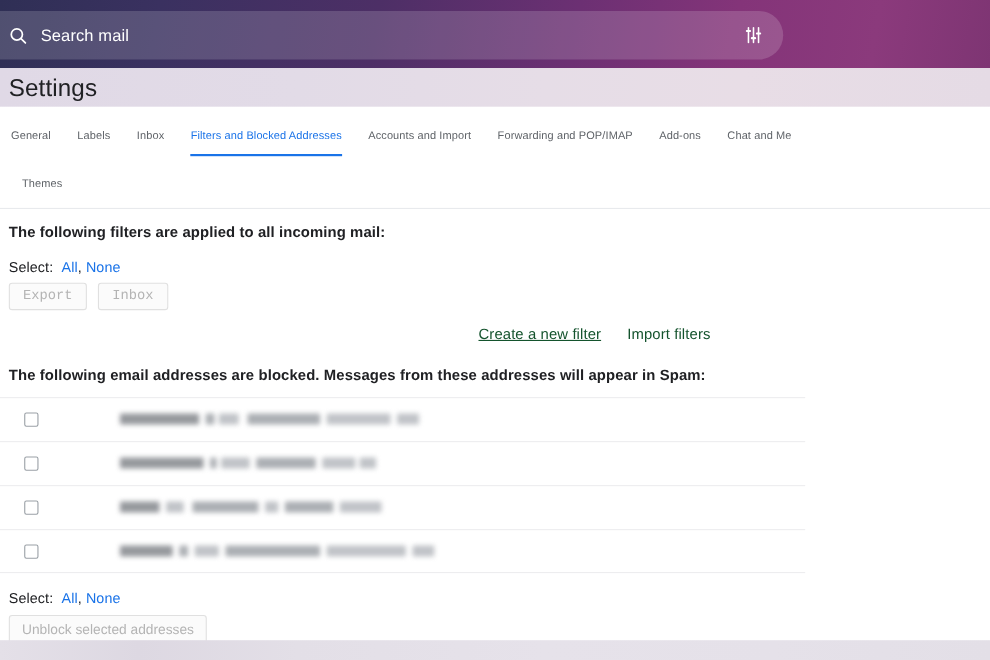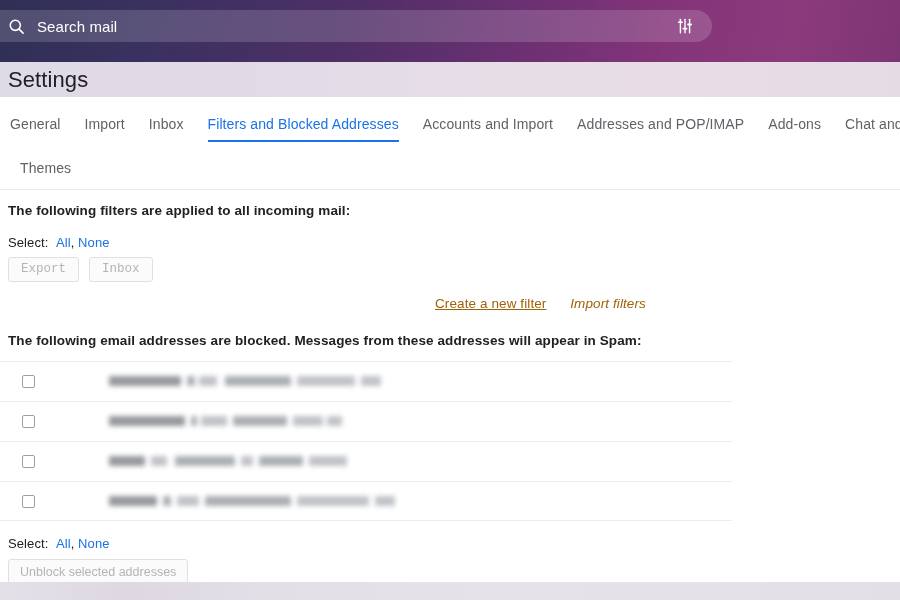--- a/index.html
+++ b/index.html
@@ -31,21 +31,21 @@
         #3a3160 16%,
         #4d2f66 38%,
         #6c3073 58%,
         #843479 74%,
         #8b3a7c 88%,
         #7e3573 100%);
   }
   .search-pill {
     position: absolute;
     left: 0px; top: 10px;
-    width: 712px; height: 32px;
+    width: 712px; height: 44px;
     background: rgba(255,255,255,0.16);
     border-radius: 0 24px 24px 0;
     display: flex;
     align-items: center;
   }
   .search-icon {
     width: 20px; height: 20px;
     margin-left: 6px;
     flex: 0 0 auto;
     display: flex; align-items: center; justify-content: center;
@@ -107,21 +107,21 @@
   }
   .tabrow {
     display: flex;
     align-items: flex-start;
     padding-left: 10px;
     white-space: nowrap;
   }
   .tabrow.row1 { height: 36px; }
   .tabrow.row2 { height: 36px; margin-top: 8px; padding-left: 20px; }
   .tab {
-    font-size: 14px;
+    font-size: 10px;
     color: #5f6368;
     padding: 5px 0 9px 0;
     margin-right: 24px;
     cursor: pointer;
     position: relative;
     line-height: 18px;
     letter-spacing: 0.1px;
   }
   .tab.active {
     color: #1a73e8;
@@ -185,27 +185,27 @@
     line-height: 15px;
   }
 
   .filter-links {
     margin-top: 14px;
     text-align: left;
     padding-left: 427px;
     font-size: 13.5px;
   }
   .filter-links a {
-    color: #a16207;
+    color: #14532d;
     cursor: pointer;
     margin-right: 20px;
     letter-spacing: 0.1px;
   }
   .filter-links a.underlined { text-decoration: underline; }
-  .filter-links a.plain { text-decoration: none; font-style: italic; }
+  .filter-links a.plain { text-decoration: none; }
 
   .blocked-heading {
     font-size: 13.5px;
     font-weight: bold;
     color: #202124;
     margin-top: 22px;
     letter-spacing: 0.1px;
   }
 
   .blocked-list {
@@ -304,25 +304,25 @@
     </div>
   </div>
 
   <div class="settings-band">
     <div class="settings-title">Settings</div>
   </div>
 
   <div class="tabs-wrap">
     <div class="tabrow row1">
       <div class="tab">General</div>
-      <div class="tab">Import</div>
+      <div class="tab">Labels</div>
       <div class="tab">Inbox</div>
       <div class="tab active">Filters and Blocked Addresses</div>
       <div class="tab">Accounts and Import</div>
-      <div class="tab">Addresses and POP/IMAP</div>
+      <div class="tab">Forwarding and POP/IMAP</div>
       <div class="tab">Add-ons</div>
       <div class="tab">Chat and Me</div>
     </div>
     <div class="tabrow row2">
       <div class="tab">Themes</div>
     </div>
   </div>
   <div class="tabs-divider"></div>
 
   <div class="content">

